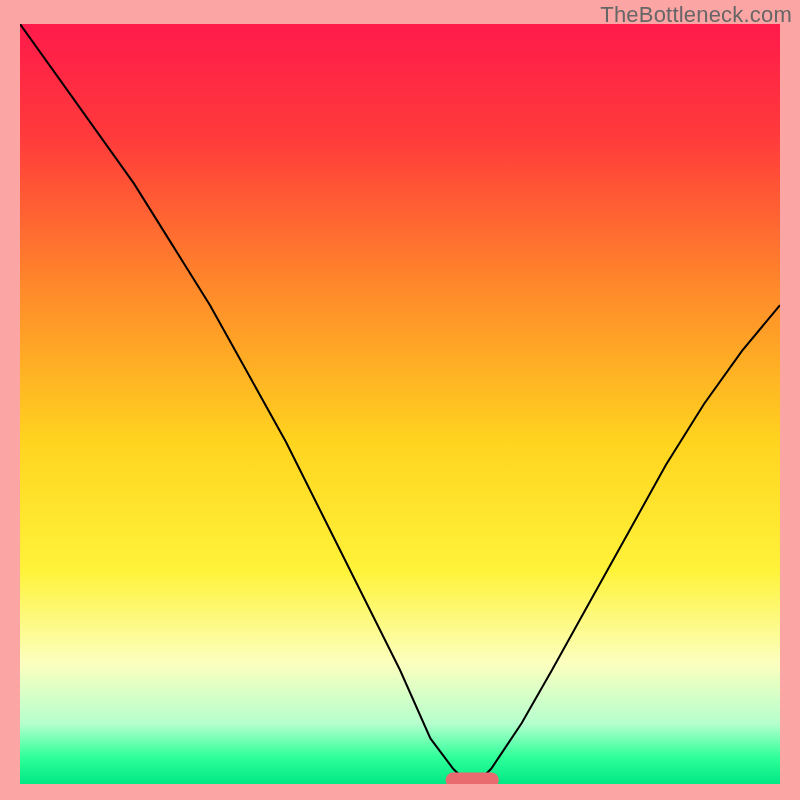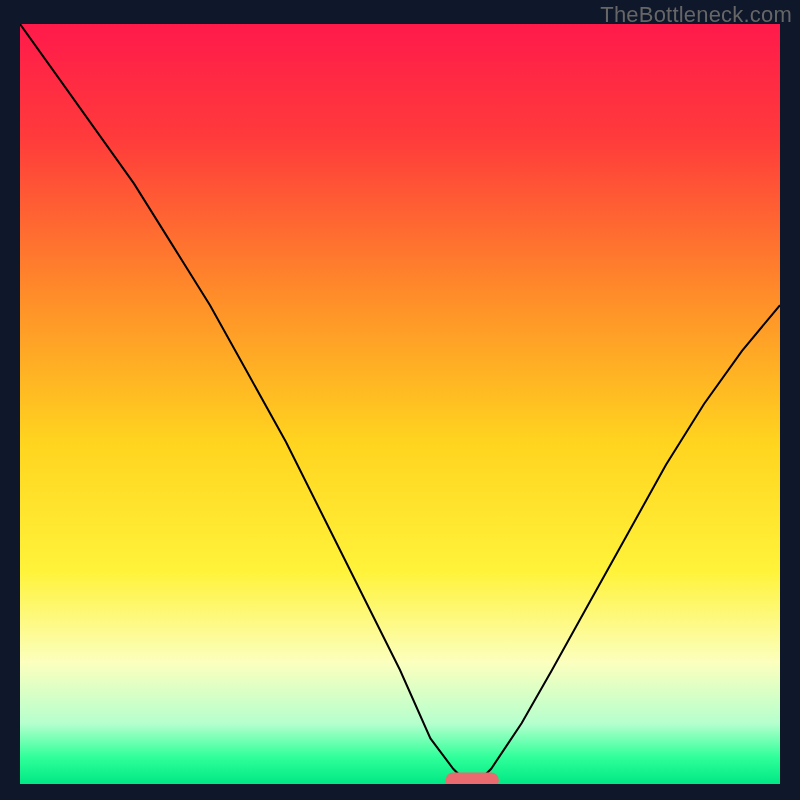--- a/index.html
+++ b/index.html
@@ -8,21 +8,21 @@
     width: 800px;
     height: 800px;
     overflow: hidden;
     background: #000;
     font-family: Arial, Helvetica, sans-serif;
   }
   .frame {
     position: relative;
     width: 800px;
     height: 800px;
-    background: #0f172a;
+    background: #fca5a5;
   }
   .watermark {
     position: absolute;
     top: 2px;
     right: 8px;
     color: #666666;
     font-size: 22px;
     font-weight: 500;
     letter-spacing: 0.2px;
     z-index: 5;

